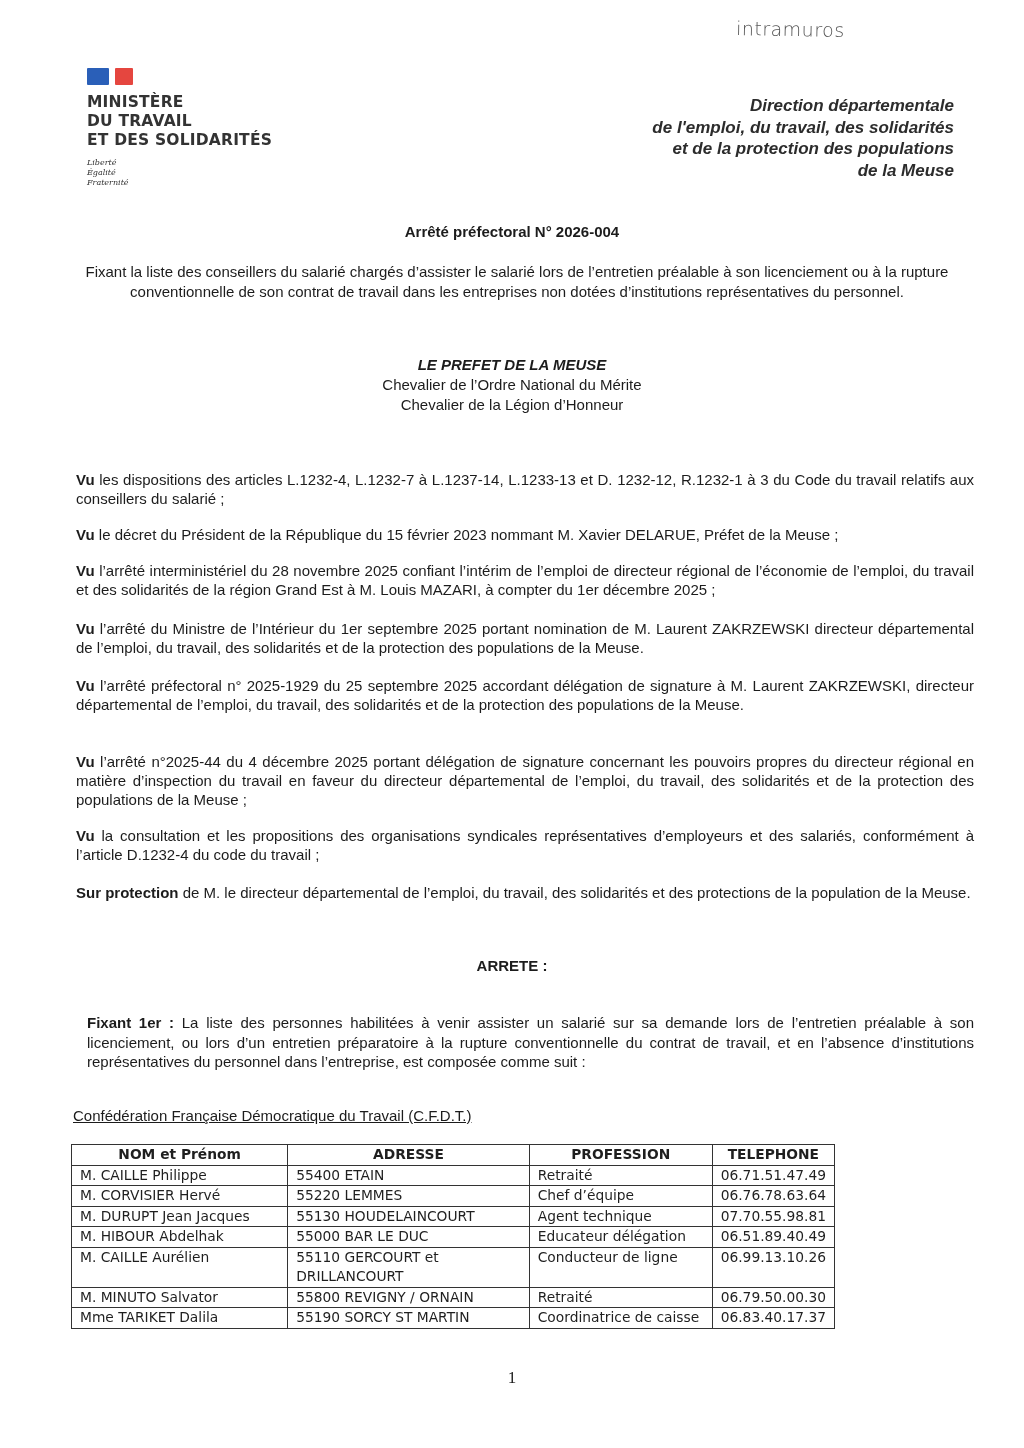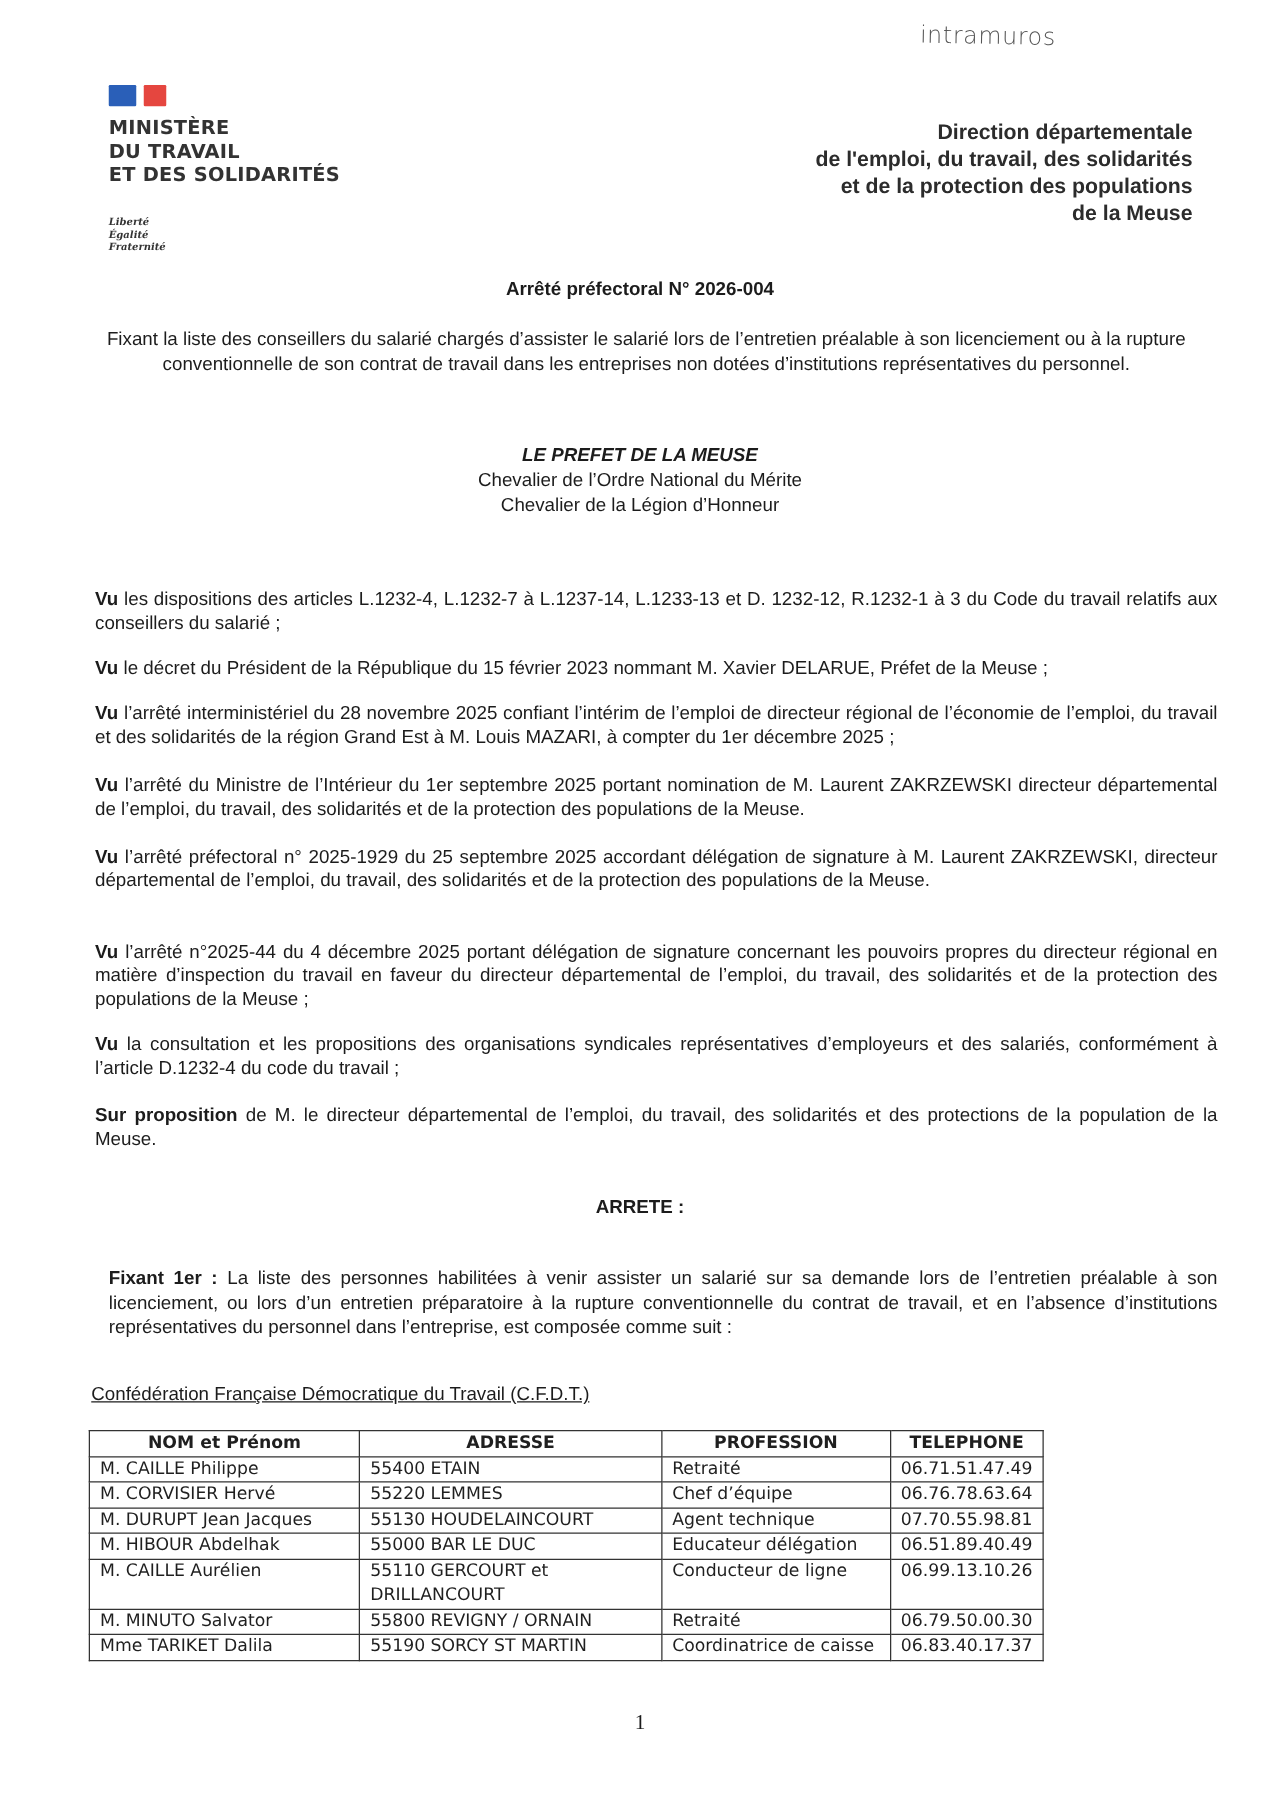--- a/index.html
+++ b/index.html
@@ -16,27 +16,27 @@
   }
   .logo { left: 87px; top: 68px; }
   .flag { display: flex; gap: 6px; margin-bottom: 8px; }
   .flag .blue { width: 22px; height: 17px; background: #2a5fb8; border-radius: 1px; }
   .flag .red { width: 18px; height: 17px; background: #e5463f; border-radius: 1px; }
   .ministry {
     font-family: "DejaVu Sans", sans-serif; font-weight: bold;
     font-size: 15.5px; line-height: 19px; color: #333; letter-spacing: 0.2px;
   }
   .motto {
-    font-family: "DejaVu Serif", serif; font-style: italic; font-weight: bold;
-    font-size: 8px; line-height: 10px; color: #333; margin-top: 22px;
+    font-family: "DejaVu Serif", serif; font-style: italic; font-weight: normal;
+    font-size: 8px; line-height: 10px; color: #333; margin-top: 8px;
   }
   .direction {
     right: 70px; top: 95px; text-align: right;
     font-family: "Liberation Sans", sans-serif; font-weight: bold;
-    font-size: 17px; line-height: 21.5px; color: #2c2c2c;
+    font-size: 17px; line-height: 21.5px; color: #2c2c2c; font-style: italic;
   }
   .center { left: 60px; width: 904px; text-align: center; }
   .arrete-title { top: 223px; font-weight: bold; font-size: 15px; }
   .fixant { top: 262px; left: 72px; width: 890px; font-size: 15px; line-height: 20px; text-align: center; }
   .prefet { top: 355px; font-size: 15px; line-height: 20px; }
   .prefet .b { font-weight: bold; font-style: italic; }
   .para {
     left: 76px; width: 898px; font-size: 15px; line-height: 19px; text-align: justify;
   }
   .para b { font-weight: bold; }
@@ -101,21 +101,21 @@
   <div>Chevalier de la Légion d’Honneur</div>
 </div>
 
 <div class="abs para" style="top:470px"><b>Vu</b><span> les dispositions des articles L.1232-4, L.1232-7 à L.1237-14, L.1233-13 et D. 1232-12, R.1232-1 à 3 du Code du travail relatifs aux conseillers du salarié ;</span></div>
 <div class="abs para" style="top:525px"><b>Vu</b><span> le décret du Président de la République du 15 février 2023 nommant M. Xavier DELARUE, Préfet de la Meuse ;</span></div>
 <div class="abs para" style="top:561px"><b>Vu</b><span> l’arrêté interministériel du 28 novembre 2025 confiant l’intérim de l’emploi de directeur régional de l’économie de l’emploi, du travail et des solidarités de la région Grand Est à M. Louis MAZARI, à compter du 1er décembre 2025 ;</span></div>
 <div class="abs para" style="top:619px"><b>Vu</b><span> l’arrêté du Ministre de l’Intérieur du 1er septembre 2025 portant nomination de M. Laurent ZAKRZEWSKI directeur départemental de l’emploi, du travail, des solidarités et de la protection des populations de la Meuse.</span></div>
 <div class="abs para" style="top:676px"><b>Vu</b><span> l’arrêté préfectoral n° 2025-1929 du 25 septembre 2025 accordant délégation de signature à M. Laurent ZAKRZEWSKI, directeur départemental de l’emploi, du travail, des solidarités et de la protection des populations de la Meuse.</span></div>
 <div class="abs para" style="top:752px"><b>Vu</b><span> l’arrêté n°2025-44 du 4 décembre 2025 portant délégation de signature concernant les pouvoirs propres du directeur régional en matière d’inspection du travail en faveur du directeur départemental de l’emploi, du travail, des solidarités et de la protection des populations de la Meuse ;</span></div>
 <div class="abs para" style="top:826px"><b>Vu</b><span> la consultation et les propositions des organisations syndicales représentatives d’employeurs et des salariés, conformément à l’article D.1232-4 du code du travail ;</span></div>
-<div class="abs para" style="top:883px"><b>Sur proposition</b><span> de M. le directeur départemental de l’emploi, du travail, des solidarités et des protections de la population de la Meuse.</span></div>
+<div class="abs para" style="top:883px"><b>Sur protection</b><span> de M. le directeur départemental de l’emploi, du travail, des solidarités et des protections de la population de la Meuse.</span></div>
 
 <div class="abs center arrete-head">ARRETE :</div>
 
 <div class="abs article"><b>Fixant 1er :</b><span> La liste des personnes habilitées à venir assister un salarié sur sa demande lors de l’entretien préalable à son licenciement, ou lors d’un entretien préparatoire à la rupture conventionnelle du contrat de travail, et en l’absence d’institutions représentatives du personnel dans l’entreprise, est composée comme suit :</span></div>
 
 <div class="abs section-title">Confédération Française Démocratique du Travail (C.F.D.T.)</div>
 
 <table class="advisers">
   <thead>
     <tr>

